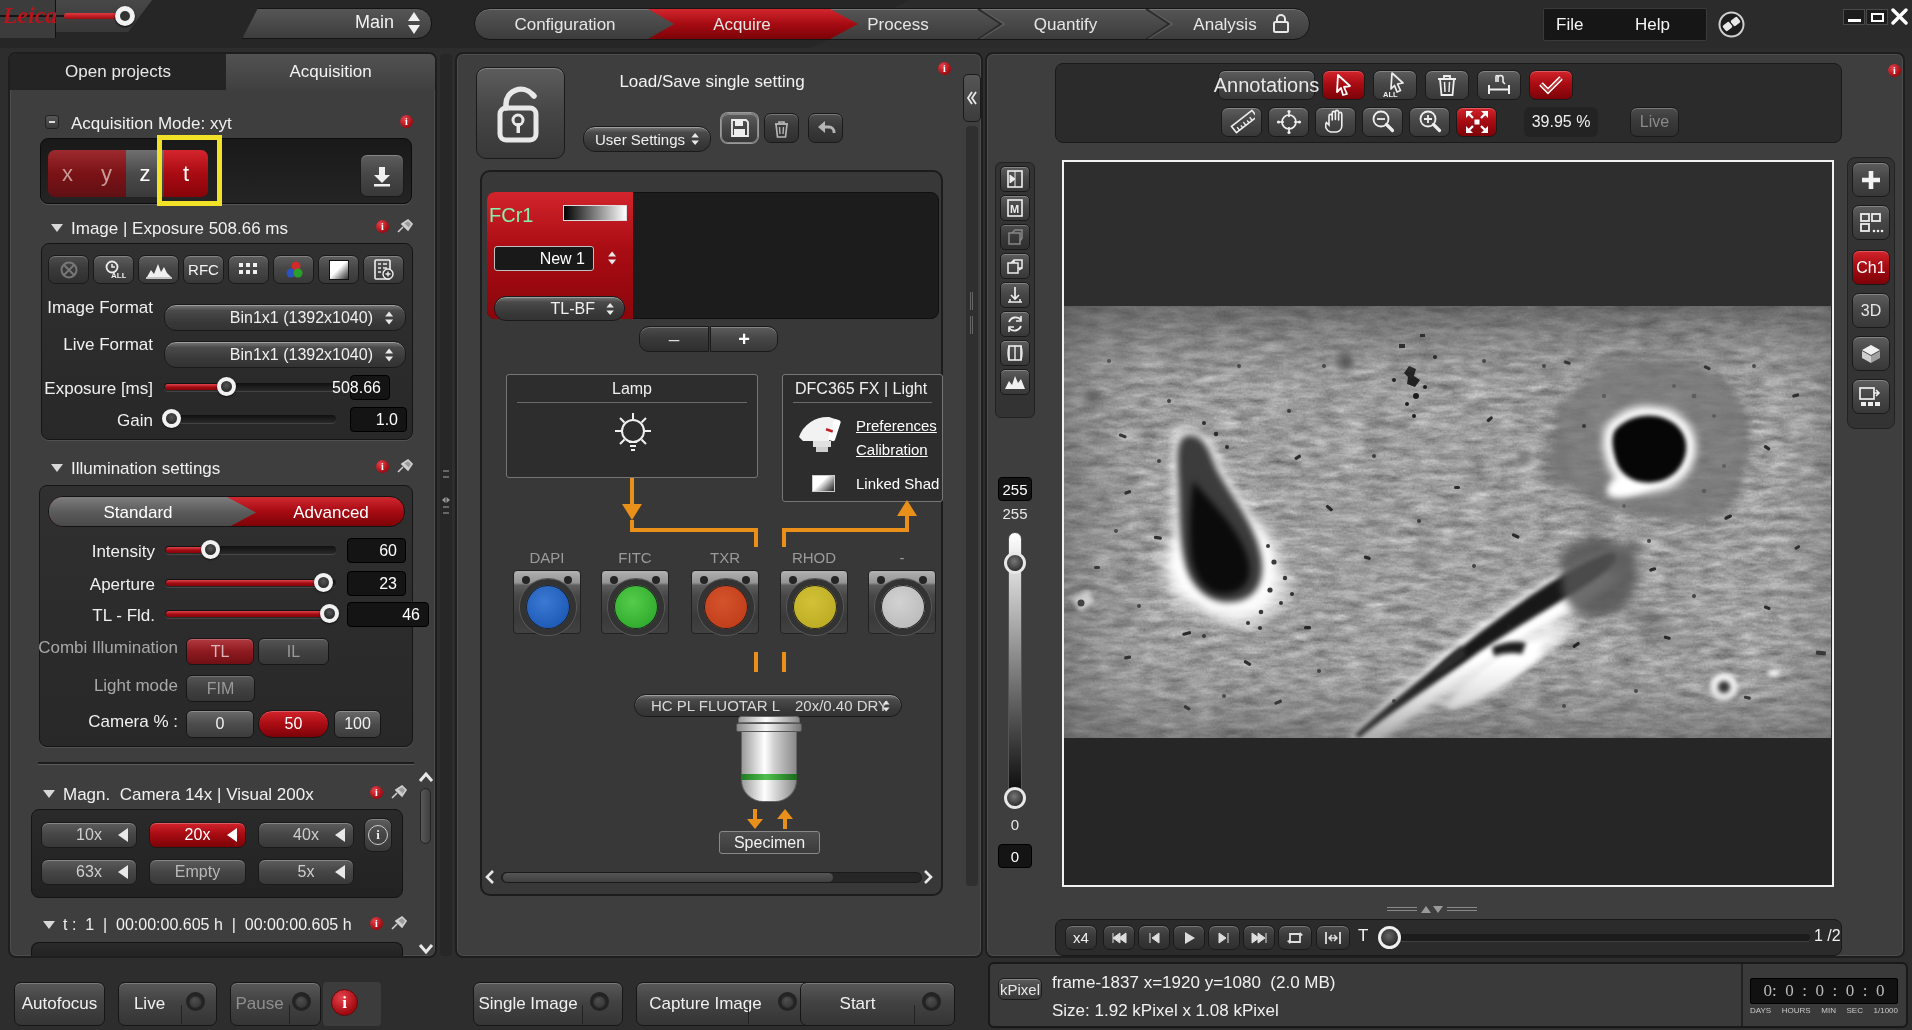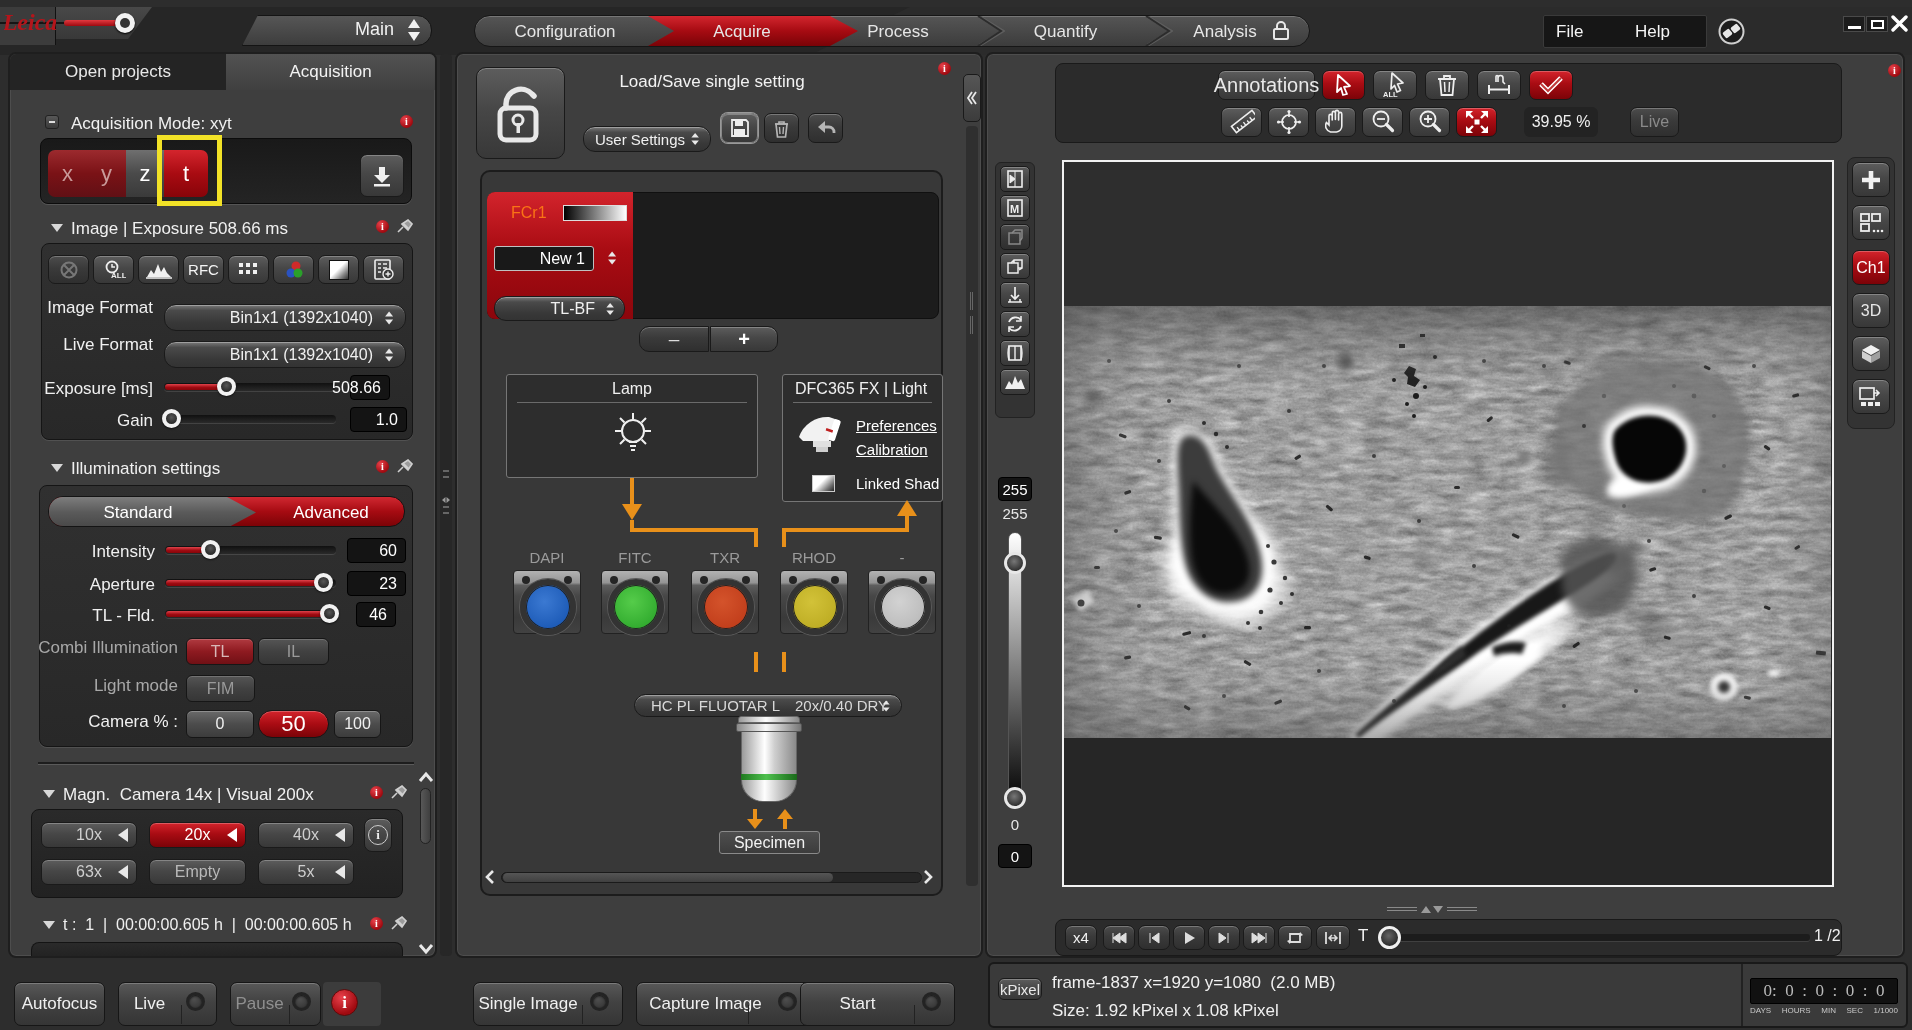--- a/index.html
+++ b/index.html
@@ -41,21 +41,21 @@
   background:linear-gradient(#b2b2b2,#949494 19%,#5e5e5e 23%,#474747 40%,#3a3a3a 75%,#424242); border:1px solid #222;}
 .filter:before, .filter:after { content:""; position:absolute; top:5px; width:8px; height:8px; border-radius:50%; background:#252525; }
 .filter:before { left:8px; } .filter:after { right:8px; }
 .fdot { position:absolute; left:6px; top:8px; width:56px; height:56px; border-radius:50%;
   border:6px solid #333; box-shadow:0 0 0 1px #5a5a5a, inset 0 0 0 1px #222; }
 .lsi { left:13px; width:30px; height:26px; border-radius:5px; }
 .rci { left:865px; width:38px; height:35px; border-radius:7px; }
 .pbb { top:871px; width:32px; height:25px; }
 
 
-#topbar { position:absolute; left:0; top:0; width:1912px; height:48px; background:#262626;margin-top:7px; }
+#topbar { position:absolute; left:0; top:0; width:1912px; height:48px; background:#262626; }
 #topdecor1 { position:absolute; left:56px; top:0; width:96px; height:32px;
   background:linear-gradient(#484848,#383838); clip-path:polygon(0 0,96px 0,72px 32px,0 32px); }
 #topdecor2 { position:absolute; left:700px; top:0; width:1212px; height:48px;
   background:#2b2b2b; clip-path:polygon(110px 48px,210px 0,1212px 0,1212px 48px); }
 #leicabg { position:absolute; left:0; top:0; width:56px; height:38px; background:#3c3c3c; border-right:1px solid #111;}
 #mainline { position:absolute; left:0; top:15px; width:66px; height:2px; background:#151515; }
 
 
 .toptab { position:absolute; top:9px; height:31px; display:flex; align-items:center; justify-content:center;
   font-size:17px; color:#e6e6e6; }
@@ -266,29 +266,29 @@
     <div class="sliderline" style="left:155px;top:525px;width:171px">
         <div class="sliderfill" style="width:158px"></div>
         <div class="knob" style="left:149px"></div>
       </div>
     <div class="vbox abs" style="left:337px;top:517px;width:59px;height:25px;font-size:16px">23</div>
     <div class="abs" style="left:0;top:552px;width:145px;text-align:right;font-size:17px;color:#f0f0f0">TL - Fld.</div>
     <div class="sliderline" style="left:155px;top:556px;width:171px">
         <div class="sliderfill" style="width:164px"></div>
         <div class="knob" style="left:155px"></div>
       </div>
-    <div class="vbox abs" style="left:346px;top:548px;width:40px;height:25px;font-size:16px">46</div>
+    <div class="vbox abs" style="left:337px;top:548px;width:82px;height:25px;font-size:16px">46</div>
     <div class="abs" style="left:0;top:584px;width:168px;text-align:right;font-size:17px;color:#a8a8a8">Combi Illumination</div>
     <div class="abs" style="left:176px;top:584px;width:68px;height:27px;border-radius:6px;border:1px solid #161616;background:linear-gradient(#b03a40,#8e1a20 50%,#701015);display:flex;align-items:center;justify-content:center;font-size:16px;color:#d8b8b8;box-shadow:inset 0 1px 0 rgba(255,255,255,.2)">TL</div>
     <div class="abs" style="left:248px;top:584px;width:71px;height:27px;border-radius:6px;border:1px solid #161616;background:linear-gradient(#555,#414141 50%,#363636);display:flex;align-items:center;justify-content:center;font-size:16px;color:#9a9a9a;box-shadow:inset 0 1px 0 rgba(255,255,255,.18)">IL</div>
     <div class="abs" style="left:0;top:622px;width:168px;text-align:right;font-size:17px;color:#a8a8a8">Light mode</div>
     <div class="abs" style="left:176px;top:621px;width:69px;height:27px;border-radius:6px;border:1px solid #161616;background:linear-gradient(#555,#414141 50%,#363636);display:flex;align-items:center;justify-content:center;font-size:16px;color:#9a9a9a;box-shadow:inset 0 1px 0 rgba(255,255,255,.18)">FIM</div>
     <div class="abs" style="left:0;top:658px;width:168px;text-align:right;font-size:17px;color:#f0f0f0">Camera % :</div>
     <div class="abs" style="left:176px;top:656px;width:68px;height:28px;border-radius:6px;border:1px solid #161616;background:linear-gradient(#6a6a6a,#4c4c4c 50%,#3c3c3c);display:flex;align-items:center;justify-content:center;font-size:16px;color:#f0f0f0;box-shadow:inset 0 1px 0 rgba(255,255,255,.25)">0</div>
-    <div class="abs" style="left:248px;top:656px;width:71px;height:28px;border-radius:14px;border:1px solid #161616;background:linear-gradient(#d3242c,#a90c13 50%,#7c0308);display:flex;align-items:center;justify-content:center;font-size:22px;color:#fff;box-shadow:inset 0 1px 0 rgba(255,255,255,.25)">50</div>
+    <div class="abs" style="left:248px;top:656px;width:71px;height:28px;border-radius:14px;border:1px solid #161616;background:linear-gradient(#d3242c,#a90c13 50%,#7c0308);display:flex;align-items:center;justify-content:center;font-size:16px;color:#fff;box-shadow:inset 0 1px 0 rgba(255,255,255,.25)">50</div>
     <div class="abs" style="left:324px;top:656px;width:47px;height:28px;border-radius:6px;border:1px solid #161616;background:linear-gradient(#6a6a6a,#4c4c4c 50%,#3c3c3c);display:flex;align-items:center;justify-content:center;font-size:16px;color:#f0f0f0;box-shadow:inset 0 1px 0 rgba(255,255,255,.25)">100</div>
     <div class="abs" style="left:28px;top:708px;width:376px;height:2px;background:#1d1d1d;box-shadow:0 1px 0 rgba(255,255,255,.15)"></div>
 
     <div class="hdr-tri abs" style="left:33px;top:736px"></div>
     <div class="abs" style="left:53px;top:731px;font-size:17px;color:#f0f0f0">Magn.&nbsp; Camera 14x | Visual 200x</div>
     <div class="info abs" style="left:360px;top:732px"></div>
     <svg class="pin abs" style="left:381px;top:731px" viewBox="0 0 16 14">
         <path d="M1 13 L6 8 M6 4 l6 6 M5 5 l6-4 4 4 -4 6 z" stroke="#cfcfcf" stroke-width="1.6" fill="#9a9a9a"></path>
       </svg>
     <div class="abs" style="left:21px;top:755px;width:372px;height:89px;background:linear-gradient(#2a2a2a,#222);border:1px solid #141414;border-radius:8px"></div>
@@ -363,21 +363,21 @@
       <svg width="20" height="18" viewBox="0 0 20 18">
           <path d="M5 8 h8 a5 5 0 0 1 5 5 v1" fill="none" stroke="#b5b5b5" stroke-width="2.8"></path>
           <path d="M9 2 L2 8 L9 14 z" fill="#b5b5b5"></path>
         </svg>
     </div>
 
     <div class="abs" style="left:23px;top:116px;width:463px;height:726px;background:#383838;border:2px solid #1c1c1c;border-radius:10px"></div>
 
     <div class="abs" style="left:30px;top:138px;width:452px;height:127px;background:#1c1c1c;border:1px solid #101010;border-radius:8px"></div>
     <div class="abs" style="left:30px;top:138px;width:146px;height:127px;background:linear-gradient(#d3242c,#a90c13 45%,#8c060c);border-radius:8px 0 0 8px"></div>
-    <div class="abs" style="left:54px;top:150px;font-size:16px;color:#f97316">FCr1</div>
+    <div class="abs" style="left:32px;top:150px;font-size:20px;color:#86efac">FCr1</div>
     <div class="abs" style="left:106px;top:151px;width:64px;height:16px;border:1px solid #ddd;background:linear-gradient(90deg,#000,#fff)"></div>
     <div class="abs" style="left:37px;top:192px;width:100px;height:25px;background:#191919;border:1.5px solid #c0c0c0;border-radius:3px;color:#fff;font-size:16px;display:flex;align-items:center;justify-content:flex-end;padding-right:8px">New 1</div>
     <div class="spin abs" style="left:143px;top:196px;transform:scale(.8)"></div>
     <div class="ddl abs" style="left:37px;top:231px;width:131px;height:25px">
         <span style="position:absolute;left:0;width:100px;text-align:right;font-size:16px">TL-BF</span>
         <span class="spin" style="position:absolute;right:8px;transform:scale(.75)"></span>
       </div>
 
     <div class="btn dark abs" style="left:182px;top:272px;width:70px;height:26px;border-radius:10px 0 0 10px;font-size:19px;color:#ddd">–</div>
     <div class="btn abs" style="left:253px;top:272px;width:68px;height:26px;border-radius:0 10px 10px 0;font-size:20px;color:#fff;font-weight:bold">+</div>

